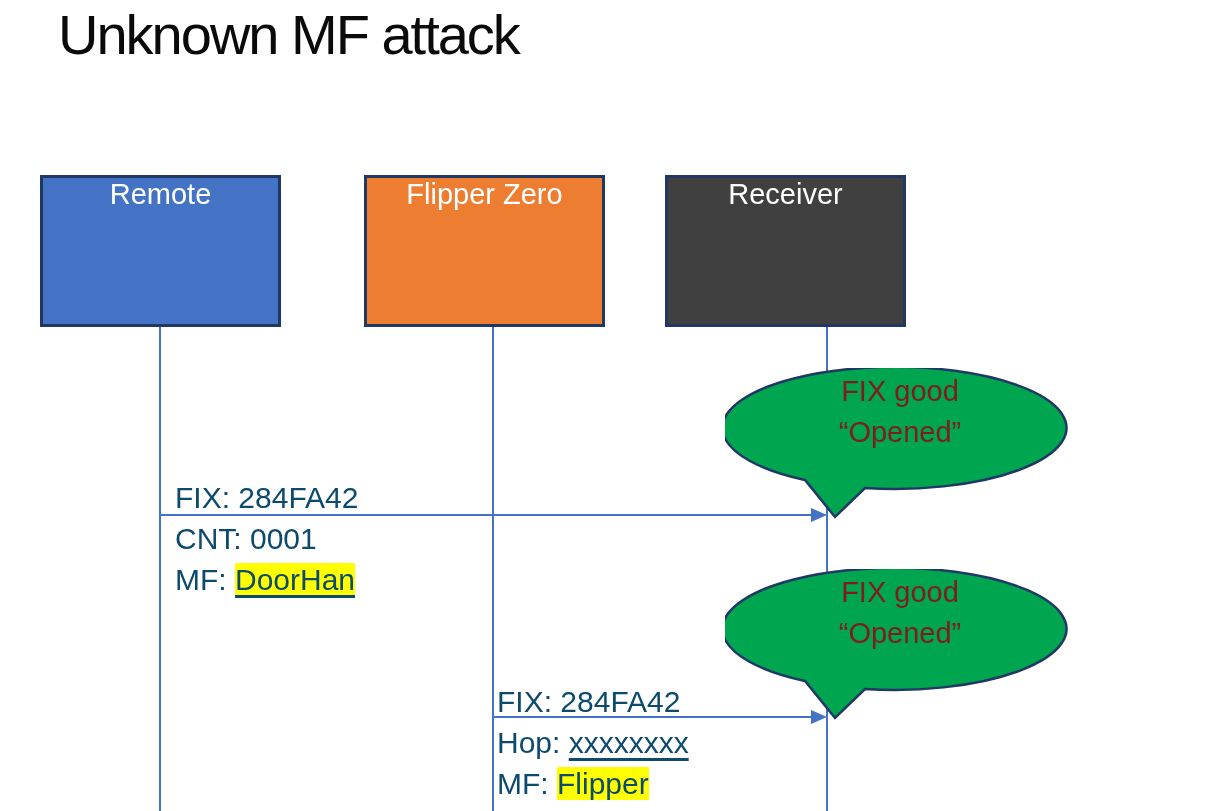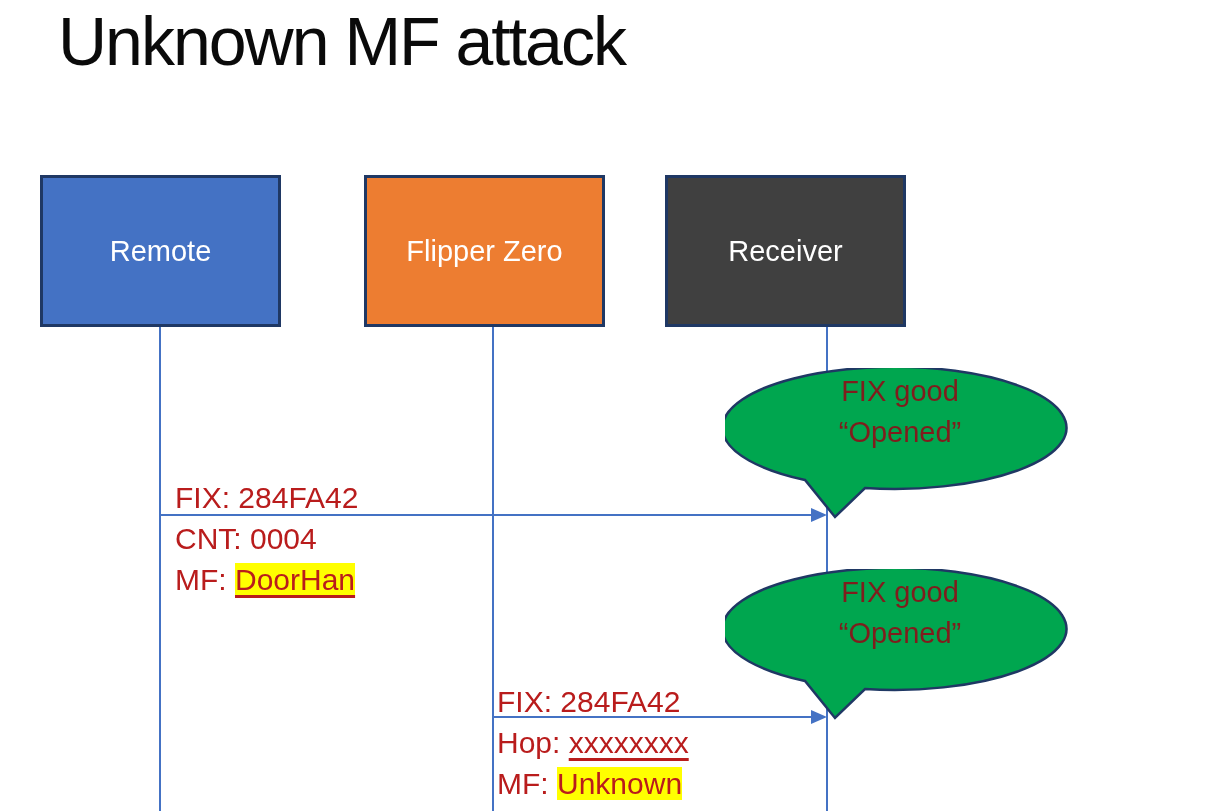--- a/index.html
+++ b/index.html
@@ -10,35 +10,34 @@
     background: #ffffff;
     overflow: hidden;
     font-family: "Liberation Sans", sans-serif;
   }
 
   .slide-title {
     position: absolute;
     left: 58px;
     top: 2px;
     margin: 0;
-    font-size: 68px;
+    font-size: 56px;
     font-weight: 300;
     letter-spacing: -2px;
     color: #0a0a0a;
     white-space: nowrap;
   }
 
   .actor-box {
     position: absolute;
     top: 175px;
     width: 235px;
     height: 146px;
     border: 3px solid #1F3864;
     display: flex;
-    align-items: center;
     justify-content: center;
     color: #ffffff;
     font-size: 29px;
   }
   .actor-remote   { left: 40px;  background: #4472C4; }
   .actor-flipper  { left: 364px; background: #ED7D31; }
   .actor-receiver { left: 665px; background: #404040; }
 
   .lifeline {
     position: absolute;
@@ -65,21 +64,21 @@
     height: 0;
     border-top: 7px solid transparent;
     border-bottom: 7px solid transparent;
     border-left: 16px solid #4472C4;
   }
   .arrowhead-1 { left: 811px; top: 508px; }
   .arrowhead-2 { left: 811px; top: 710px; }
 
   .msg {
     position: absolute;
-    color: #b91c1c;
+    color: #0c4a6e;
     font-size: 30px;
     line-height: 41px;
     white-space: nowrap;
   }
   .msg-1 { left: 175px; top: 477px; }
   .msg-2 { left: 497px; top: 681px; }
 
   .hl { background: #FFFF00; }
   .wavy {
     text-decoration-line: underline;
@@ -128,28 +127,28 @@
   <div class="lifeline lifeline-flipper"></div>
   <div class="lifeline lifeline-receiver"></div>
 
   <div class="arrow-line arrow-line-1"></div>
   <div class="arrowhead arrowhead-1"></div>
   <div class="arrow-line arrow-line-2"></div>
   <div class="arrowhead arrowhead-2"></div>
 
   <div class="msg msg-1">
     <div class="msg-line">FIX: 284FA42</div>
-    <div class="msg-line">CNT: 0004</div>
+    <div class="msg-line">CNT: 0001</div>
     <div class="msg-line"><span>MF: </span><span class="hl wavy">DoorHan</span></div>
   </div>
 
   <div class="msg msg-2">
     <div class="msg-line">FIX: 284FA42</div>
     <div class="msg-line"><span>Hop: </span><span class="wavy">xxxxxxxx</span></div>
-    <div class="msg-line"><span>MF: </span><span class="hl">Unknown</span></div>
+    <div class="msg-line"><span>MF: </span><span class="hl">Flipper</span></div>
   </div>
 
   <svg class="callout-svg callout-svg-1" viewBox="0 0 350 152">
     <path d="M 80 112 A 172 61 0 1 1 140 120 L 110 149 Z" fill="#00A64F" stroke="#1F3864" stroke-width="2.5"></path>
   </svg>
   <div class="callout-text callout-text-1">
     <div>FIX good</div>
     <div>“Opened”</div>
   </div>
 

